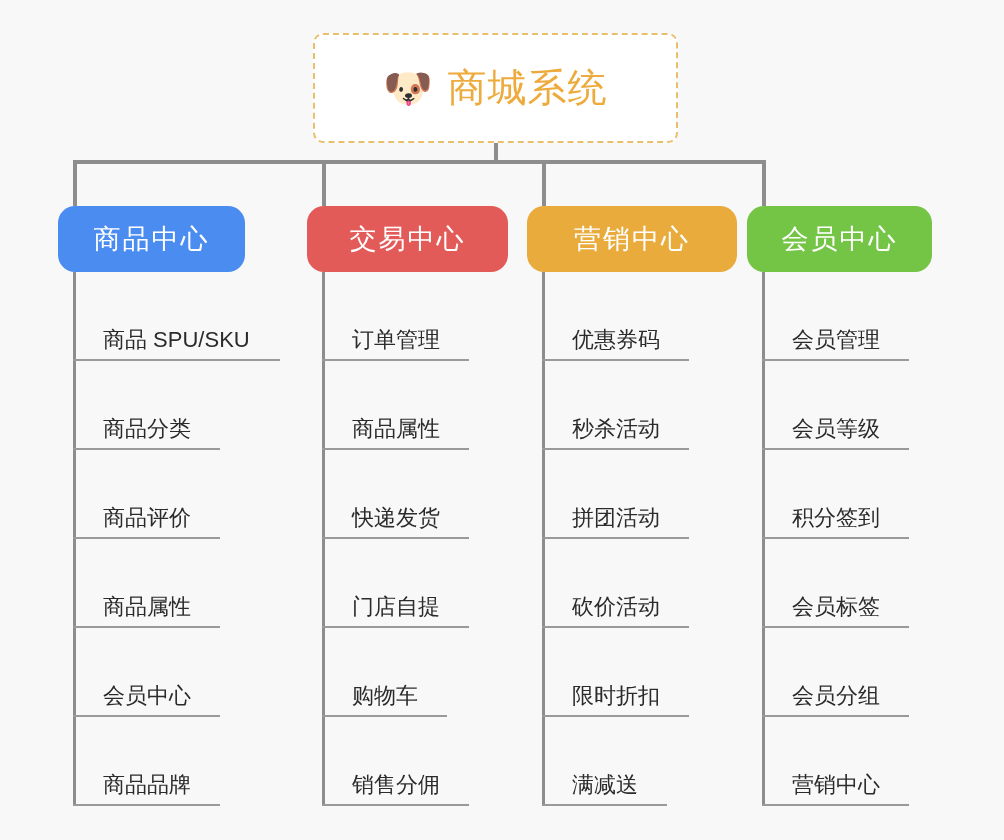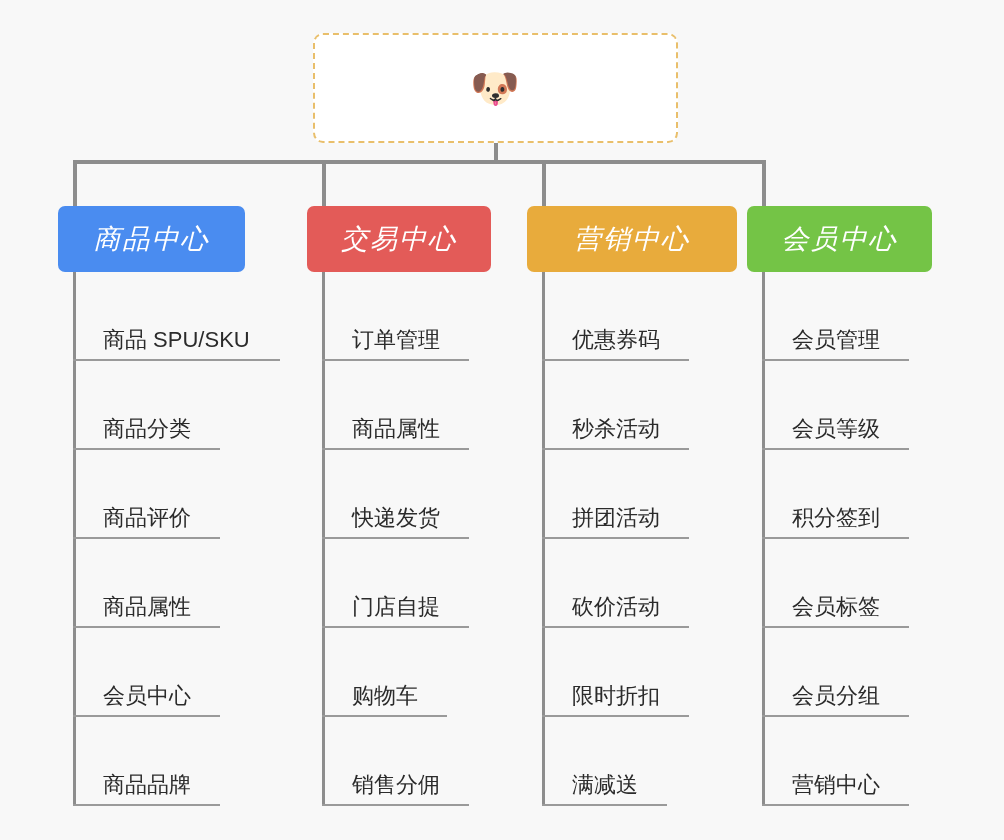--- a/index.html
+++ b/index.html
@@ -56,26 +56,25 @@
   .conn-h { height: 4px; }
 
   
   .column {
     position: absolute;
     top: 206px;
   }
   .cat-box {
     position: relative;
     height: 66px;
-    border-radius: 7px;
+    border-radius: 17px;
     display: flex;
     align-items: center;
     justify-content: center;
     box-sizing: border-box;
-    font-style: italic;
   }
   .cat-label {
     color: #ffffff;
     font-size: 27px;
     letter-spacing: 2px;
     white-space: nowrap;
   }
 
   
   .spine {
@@ -114,20 +113,21 @@
     box-sizing: border-box;
   }
 </style>
 </head>
 <body>
 
 <div id="canvas">
 
   <div id="root-node">
     <span id="root-emoji">🐶</span>
+    <span id="root-title">商城系统</span>
   </div>
 
   <div id="trunk">
       <div class="conn conn-v" style="left: 493.5px; top: 143px; height: 21px; background: rgb(141, 141, 141);"></div>
       <div class="conn conn-h" style="left: 74px; top: 160px; width: 692px; background: rgb(141, 141, 141);"></div>
       <div class="conn conn-v" style="left: 73px; top: 160px; height: 46px; background: rgb(141, 141, 141);"></div>
       <div class="conn conn-v" style="left: 322px; top: 160px; height: 46px; background: rgb(141, 141, 141);"></div>
       <div class="conn conn-v" style="left: 542px; top: 160px; height: 46px; background: rgb(141, 141, 141);"></div>
       <div class="conn conn-v" style="left: 762px; top: 160px; height: 46px; background: rgb(141, 141, 141);"></div>
     </div>
@@ -159,21 +159,21 @@
             <span class="leaf-label">会员中心</span>
             <div class="leaf-rule" style="width: 147px; margin-left: -30px; background: rgb(154, 154, 154);"></div>
           </div>
           <div class="leaf">
             <span class="leaf-label">商品品牌</span>
             <div class="leaf-rule" style="width: 147px; margin-left: -30px; background: rgb(154, 154, 154);"></div>
           </div>
         </div>
       </div>
       <div class="column" style="left: 307px; width: 187px;">
-        <div class="cat-box" style="background: rgb(227, 91, 88); width: 184px;">
+        <div class="cat-box" style="background: rgb(227, 91, 88); width: 201px;">
           <span class="cat-label">交易中心</span>
         </div>
         <div class="spine" style="height: 534px;"></div>
         <div class="leaves">
           <div class="leaf">
             <span class="leaf-label">订单管理</span>
             <div class="leaf-rule" style="width: 147px; margin-left: -30px; background: rgb(154, 154, 154);"></div>
           </div>
           <div class="leaf">
             <span class="leaf-label">商品属性</span>

